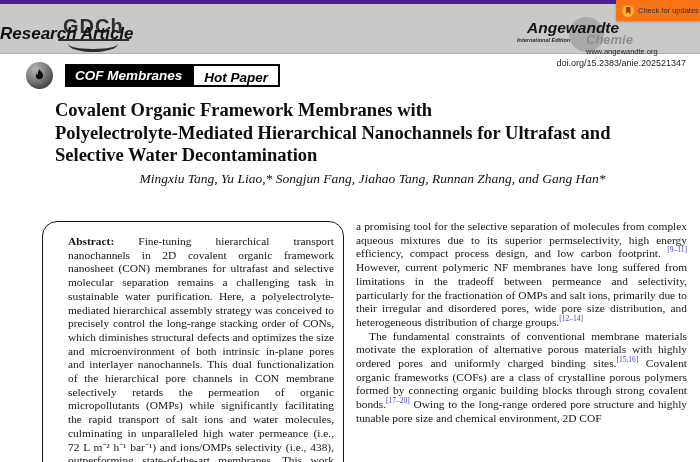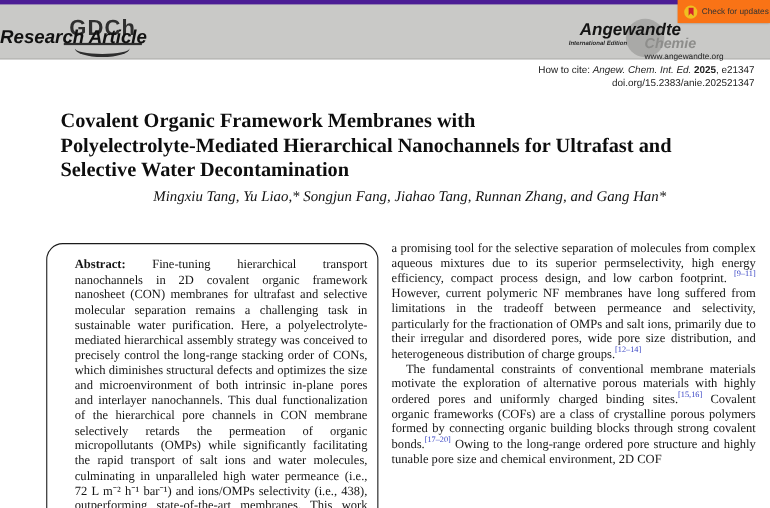--- a/index.html
+++ b/index.html
@@ -231,24 +231,32 @@
   </div>
 
   <div class="check-badge">
     <span class="cm-icon">
       <span class="cm-bookmark"></span>
     </span>
     <span class="cm-text">Check for updates</span>
   </div>
 
   <div class="cite-block">
-    <div><span>How to cite: </span><span class="cite-journal">Angew. Chem. Int. Ed. </span><span class="cite-year">2025</span><span>, e21347</span></div>
     <div>doi.org/15.2383/anie.202521347</div>
   </div>
 
+  <div class="badge-row">
+    <span class="flame-sphere">
+      <svg viewBox="0 0 24 24" aria-hidden="true">
+        <path fill="#0d0d0d" d="M12 2c1.2 2.6 3.6 4.3 4.8 6.6.9 1.7 1.2 3.8.3 5.8-1 2.3-3.1 3.6-5.3 3.6-2.3 0-4.4-1.4-5.3-3.7-.7-1.9-.3-4 .9-5.6.2 1.1.8 2 1.8 2.4-.6-3.1.6-6.4 2.8-9.1z"></path>
+      </svg>
+    </span>
+    <span class="badge badge-black">COF Membranes</span>
+    <span class="badge badge-white">Hot Paper</span>
+  </div>
 
   <h1 class="title">
     <div>Covalent Organic Framework Membranes with</div>
     <div>Polyelectrolyte-Mediated Hierarchical Nanochannels for Ultrafast and</div>
     <div>Selective Water Decontamination</div>
   </h1>
 
   <div class="authors">Mingxiu Tang, Yu Liao,* Songjun Fang, Jiahao Tang, Runnan Zhang, and Gang Han*</div>
 
   <div class="abstract-box">

